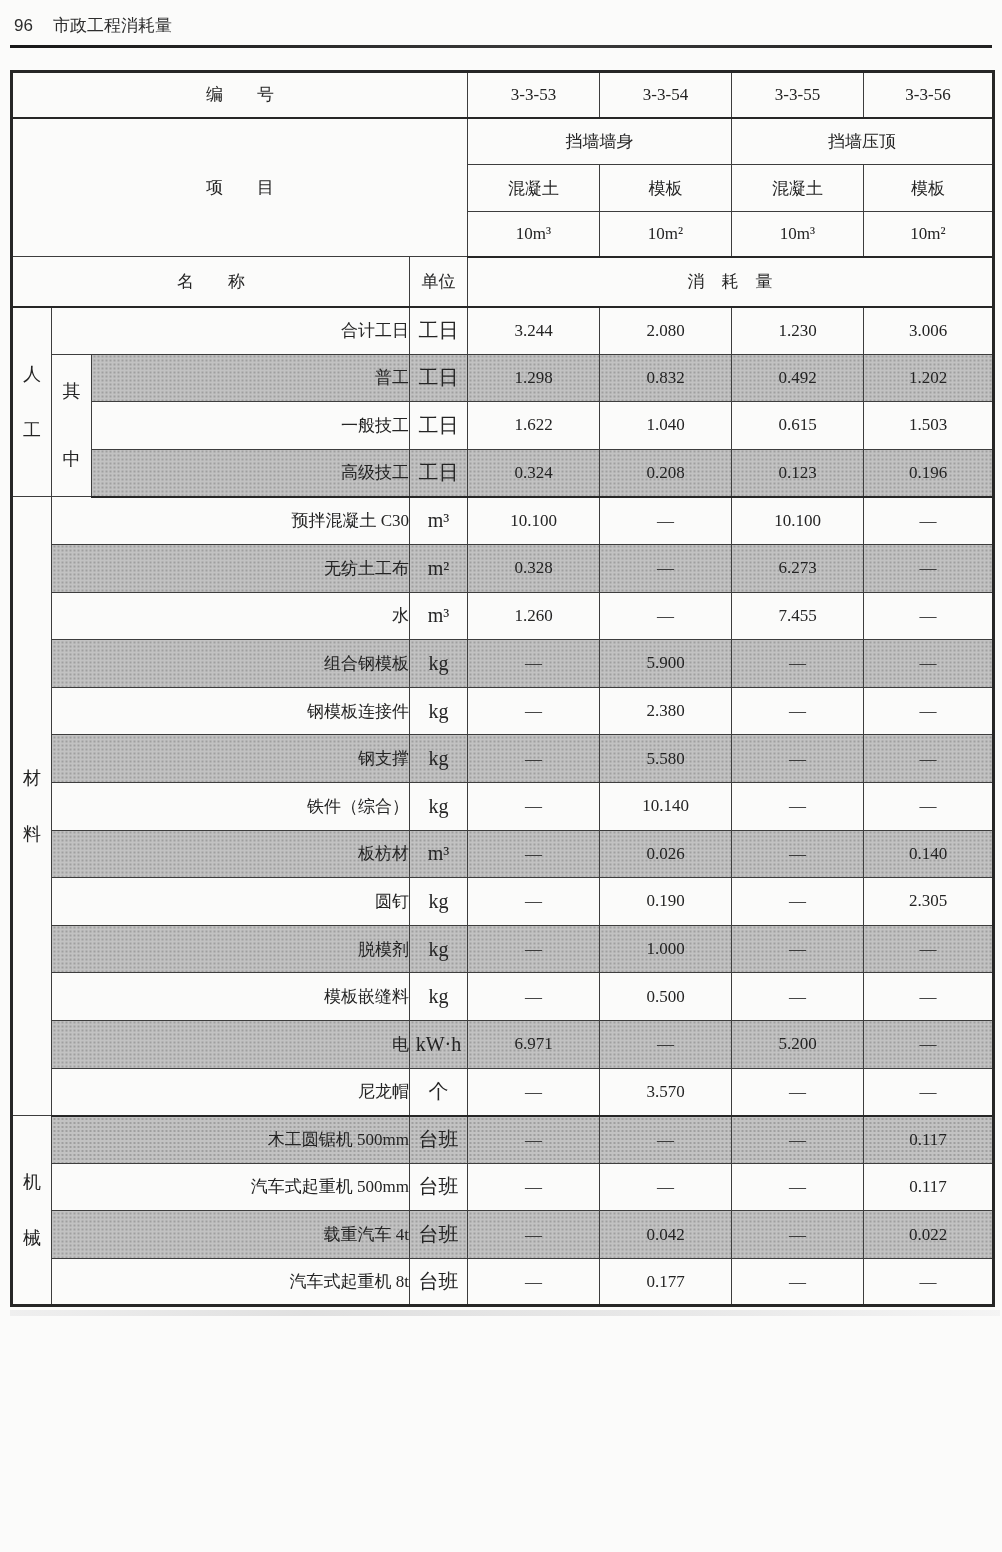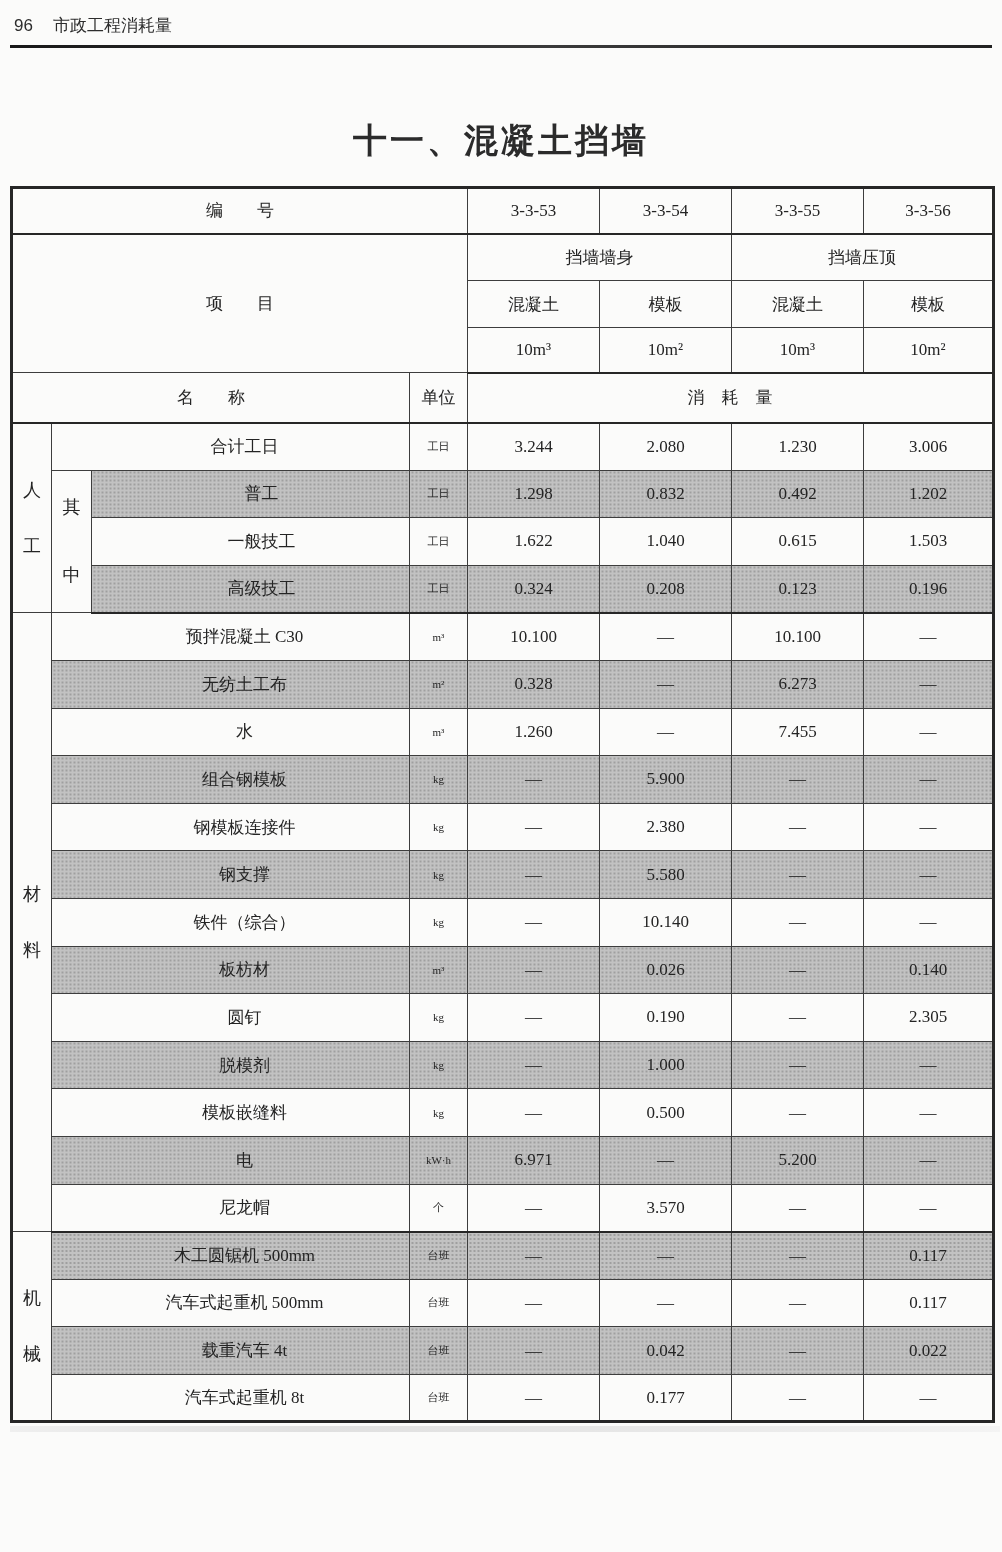--- a/index.html
+++ b/index.html
@@ -57,23 +57,23 @@
   tr.r-subcols { height: 47px; }
   tr.r-units   { height: 45px; }
   tr.r-meta    { height: 50px; }
   tr.data-row  { height: 47.6px; }
 
   tr.r-codes td { border-bottom: 2px solid #262626; }
   tr.r-units td { border-bottom: 2px solid #262626; }
   tr.r-meta  td { border-bottom: 2.5px solid #262626; font-family: Liberation Serif, serif; }
   tr.section-end td { border-bottom: 2px solid #262626; }
 
-  .item-cell { text-align: center; padding-left: 28px; }
+  .item-cell { text-align: right; padding-left: 28px; }
   .sub-item  { padding-left: 22px; }
-  .unit-cell { font-size: 11px; }
+  .unit-cell { font-size: 20px; }
 
   .cat-cell, .sub-cell { font-size: 18px; }
   .vert {
     display: flex; flex-direction: column;
     align-items: center; justify-content: center;
     gap: 32px; height: 100%;
   }
   .sub-cell .vert { gap: 44px; }
 
   
@@ -93,21 +93,20 @@
 <body>
 
 <div class="page">
 
   <div class="page-header">
     <span>96</span>
     <span>市政工程消耗量</span>
   </div>
   <div class="rule"></div>
 
-  <h1 class="section-title">十一、混凝土挡墙</h1>
 
 
   <table class="quota">
     <colgroup>
       <col style="width:40px">
         <col style="width:40px">
         <col style="width:318px">
         <col style="width:58px">
       <col style="width:132px">
         <col style="width:132px">

